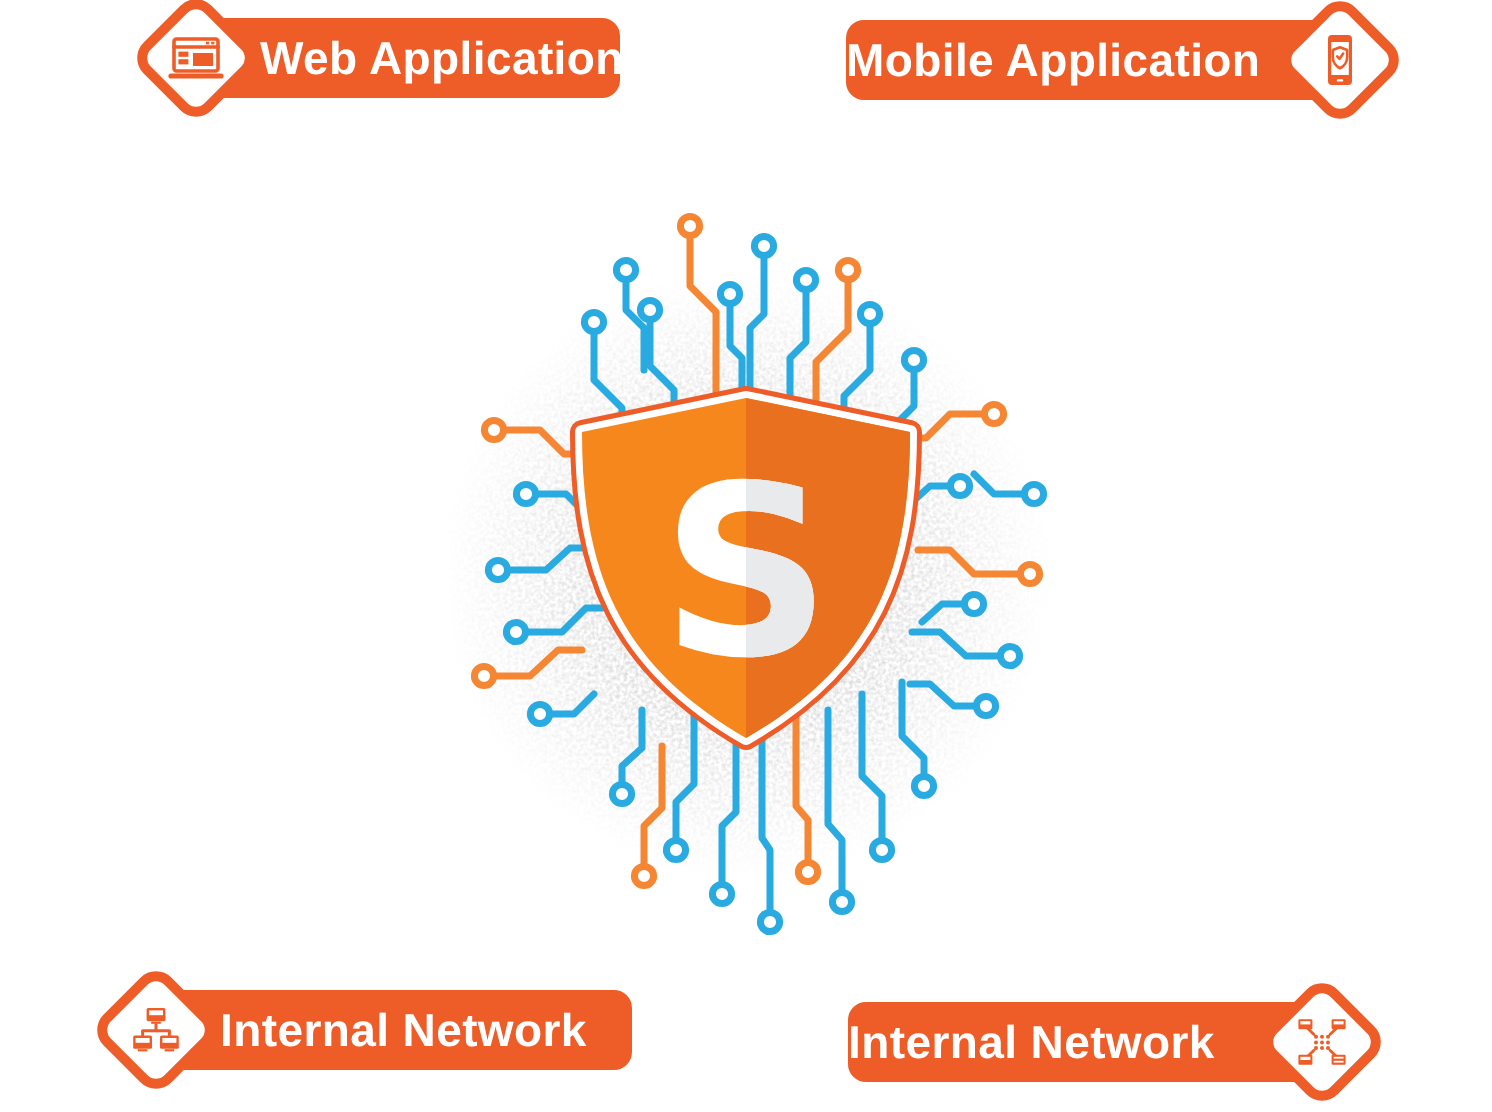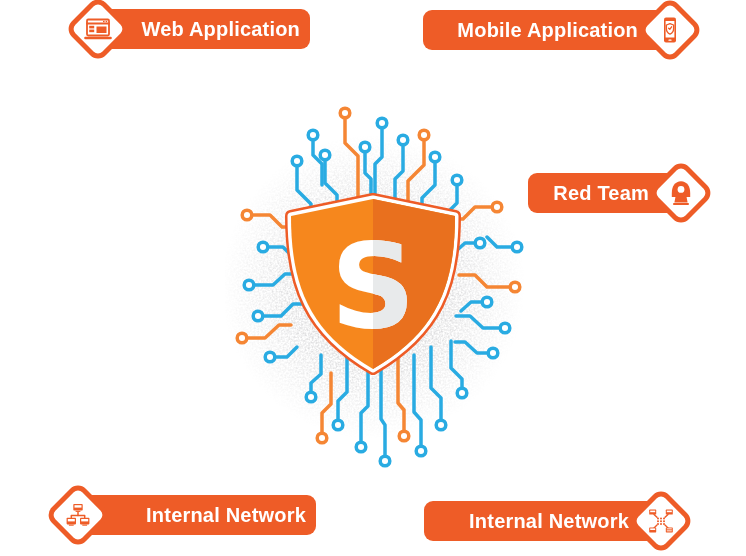--- a/index.html
+++ b/index.html
@@ -9,26 +9,26 @@
   }
   
   #center-art{position:absolute;left:225px;top:95px;width:300px;height:380px;}
   
   .badge{position:absolute;height:40px;}
   .banner{
     position:absolute;left:0;top:0;right:0;height:40px;
     background:#EE5C27;border-radius:9px;
   }
   .label{
-    display:block;height:40px;line-height:40px;text-align:right;
-    color:#ffffff;font-weight:700;font-size:20px;letter-spacing:.2px;
+    display:block;height:40px;line-height:40px;text-align:left;
+    color:#ffffff;font-weight:700;font-size:23px;letter-spacing:.2px;
     white-space:nowrap;
   }
   .badge-left  .label{padding-left:32px;padding-right:10px;}
-  .badge-right .label{padding-right:32px;padding-left:10px;}
+  .badge-right .label{padding-right:32px;padding-left:0;}
   .diamond{
     position:absolute;top:-4px;width:48px;height:48px;box-sizing:border-box;
     background:#ffffff;border:5px solid #EE5C27;border-radius:11px;
     transform:rotate(45deg);
   }
   .badge-left  .diamond{left:-24px;}
   .badge-right .diamond{right:-24px;}
   .icw{
     position:absolute;left:0;top:0;width:38px;height:38px;
     transform:rotate(-45deg);display:flex;align-items:center;justify-content:center;
@@ -199,35 +199,20 @@
         <rect class="w" x="10.6" y="6" width="8.8" height="16.5"></rect>
         <path d="M15 8.6 L18.6 10 V13.4 C18.6 16.2 16.8 18.3 15 19.1 C13.2 18.3 11.4 16.2 11.4 13.4 V10 Z" stroke-width="1.3"></path>
         <polyline points="13.6,13.2 14.8,14.4 16.6,11.8" stroke-width="1.3"></polyline>
         <rect class="w" x="13.4" y="24.6" width="3.2" height="1.2" rx="0.6"></rect>
       </svg>
         </div>
     </div>
   </div>
 
 
-  <div class="badge badge-right" id="b-red">
-    <div class="banner">
-      <span class="label">Red Team</span>
-    </div>
-    <div class="diamond">
-      <div class="icw">
-          <svg class="ic" viewBox="0 0 30 30">
-        <path class="f" d="M15 3.2 C9.2 3.2 5.8 8.2 5.8 15 V19 H24.2 V15 C24.2 8.2 20.8 3.2 15 3.2 Z"></path>
-        <circle class="w" cx="15" cy="11.4" r="3.4"></circle>
-        <path class="f" d="M9.5 18.5 H20.5 L21.6 24.6 H8.4 Z" stroke="#fff" stroke-width="1.1"></path>
-        <rect class="f" x="7" y="25" width="16" height="1.9" rx="0.9"></rect>
-      </svg>
-        </div>
-    </div>
-  </div>
 
 
 
   <div class="badge badge-left" id="b-internal">
     <div class="banner">
       <span class="label">Internal Network</span>
     </div>
     <div class="diamond">
       <div class="icw">
           <svg class="ic" viewBox="0 0 30 30">

